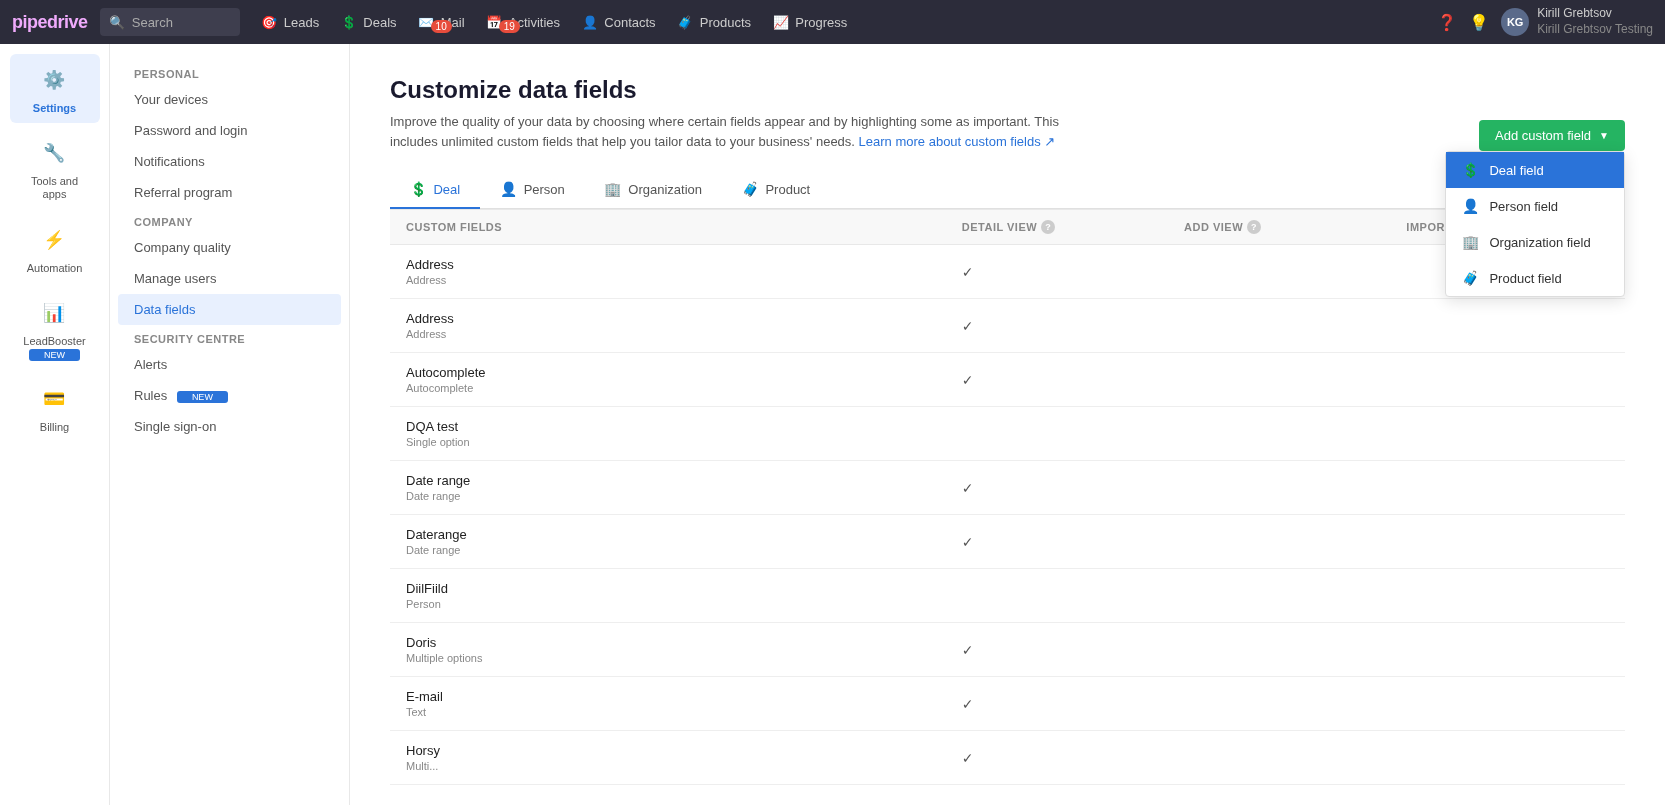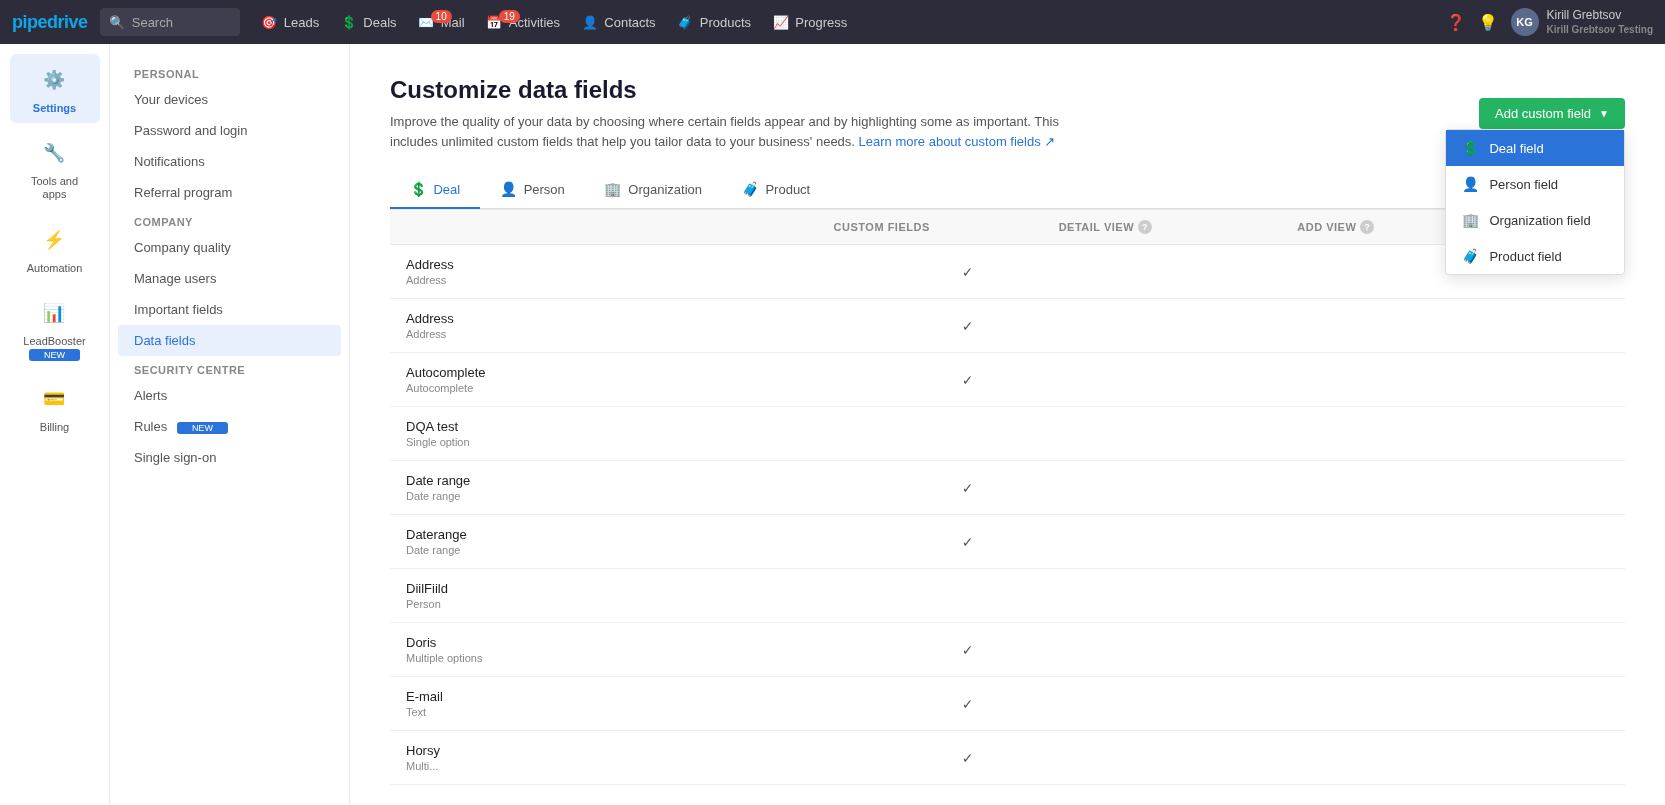--- a/index.html
+++ b/index.html
@@ -17,21 +17,21 @@
       top: 0; left: 0; right: 0;
       z-index: 100;
     }
     .logo {
       color: #fff;
       font-size: 18px;
       font-weight: bold;
       margin-right: 8px;
       letter-spacing: -0.5px;
     }
-    .logo span { color: #0ea5e9; }
+    .logo span { color: #f0abfc; }
     .search-bar {
       background: #3e3e4e;
       border-radius: 4px;
       display: flex;
       align-items: center;
       padding: 0 10px;
       height: 28px;
       width: 140px;
       margin-right: 8px;
       gap: 6px;
@@ -50,34 +50,34 @@
       cursor: pointer;
       position: relative;
     }
     .nav-badge {
       background: #e74c3c;
       color: #fff;
       border-radius: 10px;
       font-size: 10px;
       padding: 1px 5px;
       position: absolute;
-      top: 10px;
+      top: 20px;
       left: 22px;
     }
     .nav-right { display: flex; align-items: center; gap: 12px; margin-left: auto; }
     .nav-icon { color: #aaa; font-size: 16px; cursor: pointer; }
     .user-info { display: flex; align-items: center; gap: 8px; cursor: pointer; }
     .user-avatar {
       width: 28px; height: 28px; border-radius: 50%;
       background: #5a6a8a;
       display: flex; align-items: center; justify-content: center;
       color: #fff; font-size: 11px; font-weight: bold;
     }
     .user-name { color: #ccc; font-size: 12px; line-height: 1.3; }
-    .user-name .sub { color: #888; font-size: 10px; font-weight: bold; }
+    .user-name .sub { color: #888; font-size: 12px; }
 
     
     .layout { display: flex; padding-top: 44px; height: 805px; }
 
     
     .left-sidebar {
       width: 110px;
       background: #fff;
       border-right: 1px solid #e8e8e8;
       display: flex;
@@ -140,21 +140,21 @@
     }
     .main-inner { padding: 32px 40px; }
     .page-title { font-size: 24px; font-weight: 600; color: #1a1a2e; margin-bottom: 8px; }
     .page-desc { font-size: 13px; color: #555; line-height: 1.5; max-width: 700px; }
     .page-desc a { color: #2a73d9; text-decoration: none; }
 
     
     .content-header {
       display: flex;
       justify-content: space-between;
-      align-items: center;
+      align-items: flex-end;
       margin-bottom: 20px;
       position: relative;
     }
     .add-custom-btn {
       background: #25b462;
       color: #fff;
       border: none;
       border-radius: 4px;
       padding: 8px 16px;
       font-size: 13px;
@@ -214,21 +214,21 @@
 
     
     .data-table { width: 100%; border-collapse: collapse; margin-top: 0; }
     .data-table thead tr {
       background: #f8f8f8;
       border-top: 1px solid #e8e8e8;
       border-bottom: 1px solid #e8e8e8;
     }
     .data-table th {
       padding: 10px 16px;
-      text-align: right;
+      text-align: left;
       font-size: 11px;
       font-weight: 700;
       color: #888;
       letter-spacing: 0.5px;
       text-transform: uppercase;
     }
     .data-table td {
       padding: 12px 16px;
       border-bottom: 1px solid #eee;
       font-size: 13px;
@@ -335,21 +335,20 @@
 
     <div class="settings-section-title">PERSONAL</div>
     <div class="settings-nav-item">Your devices</div>
     <div class="settings-nav-item">Password and login</div>
     <div class="settings-nav-item">Notifications</div>
     <div class="settings-nav-item">Referral program</div>
 
     <div class="settings-section-title">COMPANY</div>
     <div class="settings-nav-item">Company quality</div>
     <div class="settings-nav-item">Manage users</div>
-    <div class="settings-nav-item">Important fields</div>
     <div class="settings-nav-item active">Data fields</div>
 
     <div class="settings-section-title">SECURITY CENTRE</div>
     <div class="settings-nav-item">Alerts</div>
     <div class="settings-nav-item">
       <span>Rules</span>
       <span class="new-badge" style="margin-left:6px">NEW</span>
     </div>
     <div class="settings-nav-item">Single sign-on</div>
   </div>

